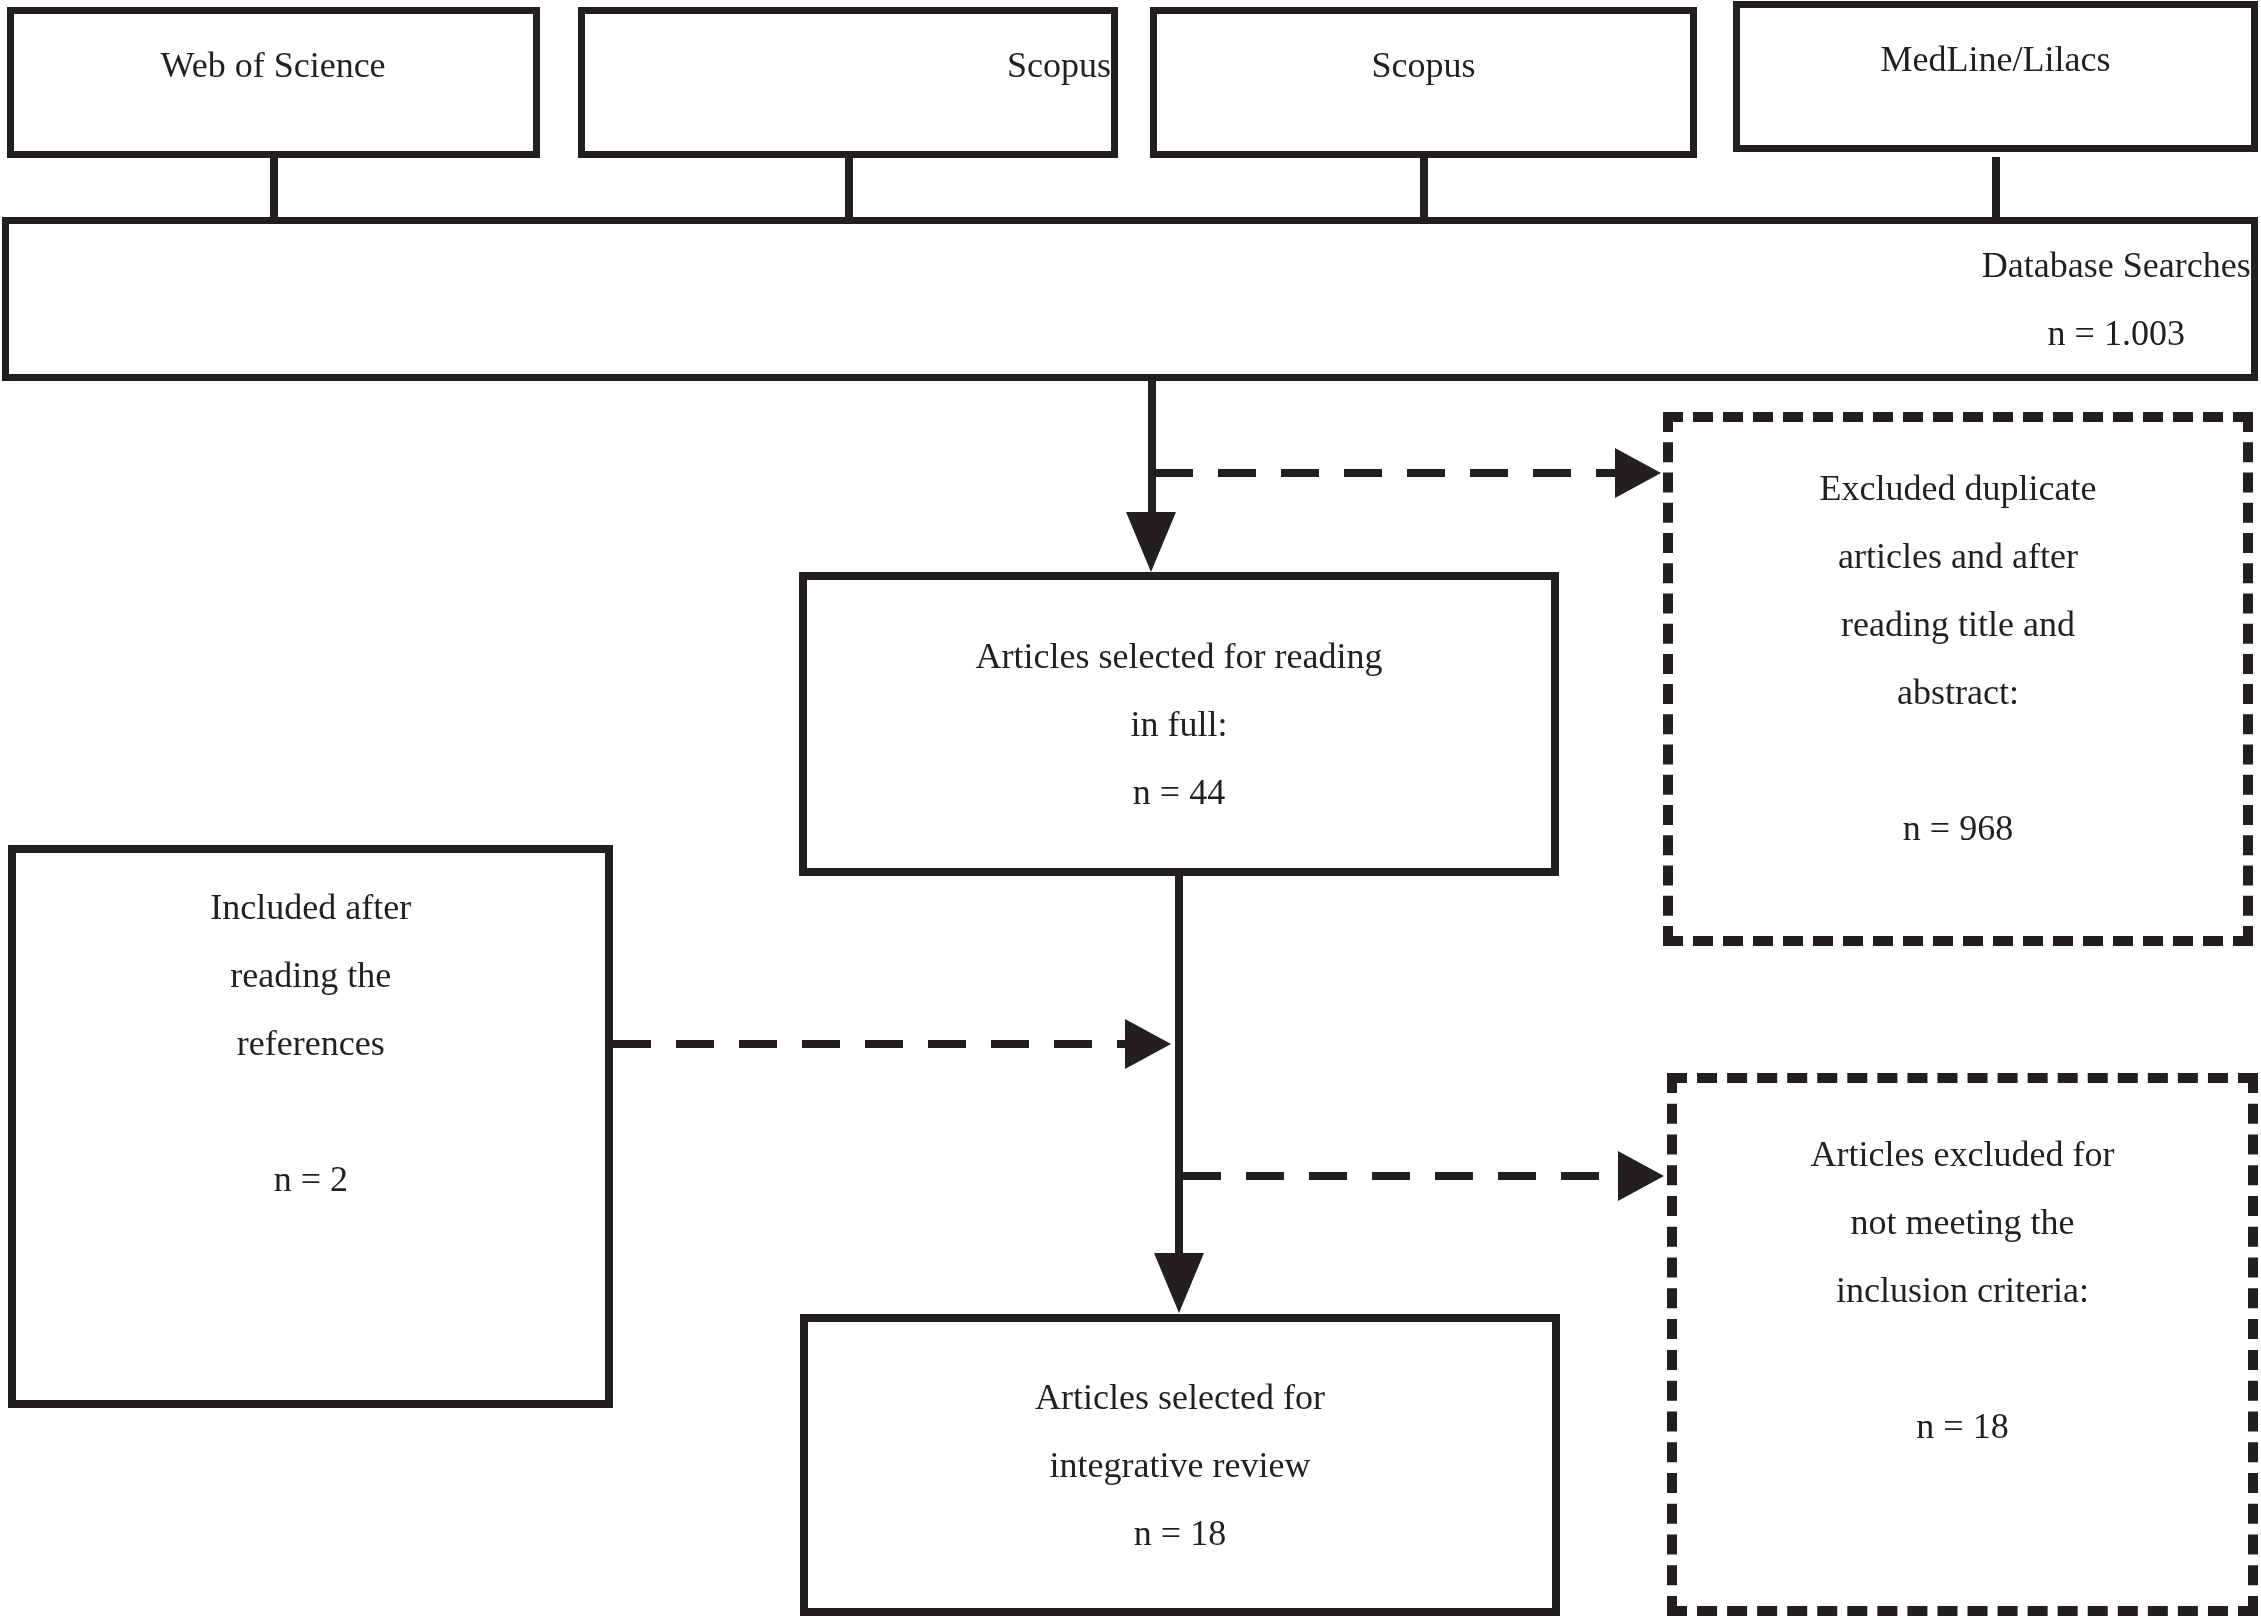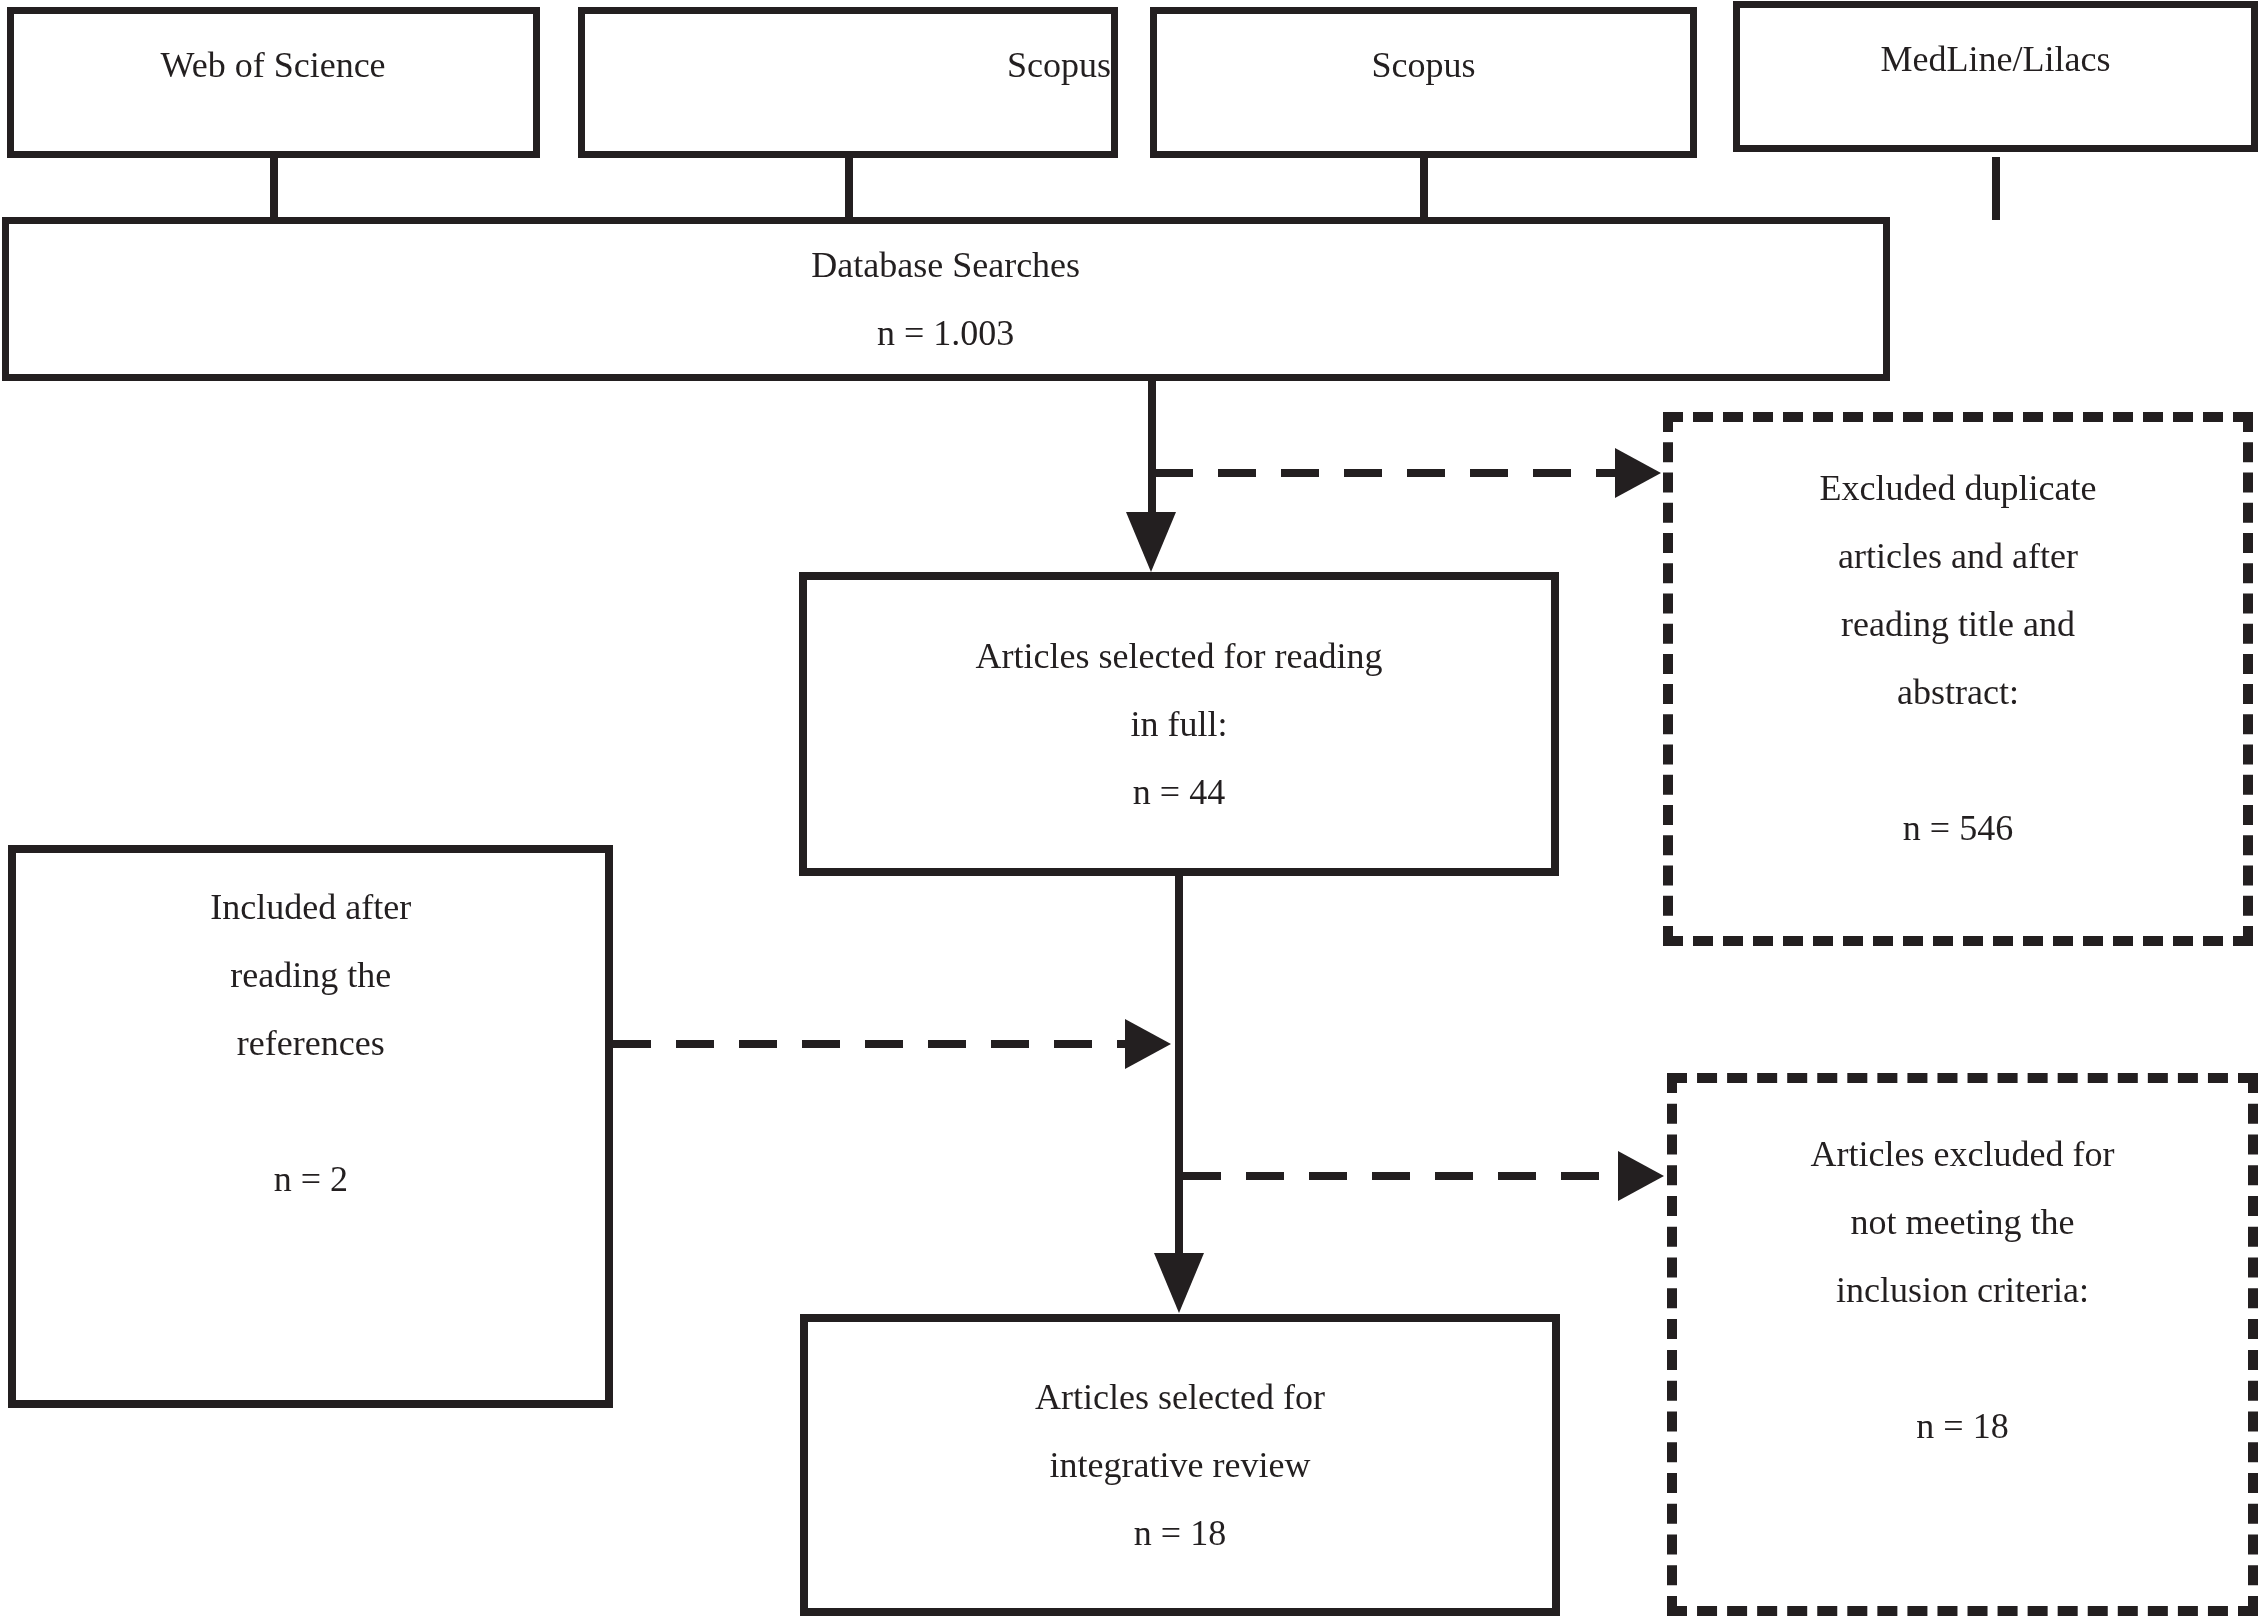--- a/index.html
+++ b/index.html
@@ -81,21 +81,21 @@
   </div>
   <div class="box" style="left:1733px; top:1px; width:525px; height:151px; padding-bottom:35px;">
     <div class="lbl">MedLine/Lilacs</div>
   </div>
 
   <div class="vline" style="left:270px; top:157px; height:63px;"></div>
   <div class="vline" style="left:845px; top:157px; height:63px;"></div>
   <div class="vline" style="left:1420px; top:157px; height:63px;"></div>
   <div class="vline" style="left:1992px; top:157px; height:63px;"></div>
 
-  <div class="box" style="left:1.7px; top:217px; width:1888px; height:164px;">
+  <div class="box" style="left:1.7px; top:217px; width:2256px; height:164px;align-items:flex-end;">
     <div class="lbl">Database Searches
 n = 1.003</div>
   </div>
 
   <div class="vline" style="left:1148px; top:381px; height:134px;"></div>
   <div class="tri-down" style="left:1126px; top:512px;"></div>
 
   <div class="dash-h" style="left:1155px; top:469px; width:462px;"></div>
   <div class="tri-right" style="left:1615px; top:448px;"></div>
 
@@ -104,21 +104,21 @@
 in full:
 n = 44</div>
   </div>
 
   <div class="box-dashed" style="left:1663px; top:412px; width:590px; height:534px; padding-top:31.5px;">
     <div class="lbl">Excluded duplicate
 articles and after
 reading title and
 abstract:
 
-n = 546</div>
+n = 968</div>
   </div>
 
   <div class="box box-thick" style="left:8.3px; top:845px; width:605px; height:563px; justify-content:flex-start; padding-top:20px;">
     <div class="lbl">Included after
 reading the
 references
 
 n = 2</div>
   </div>
 

